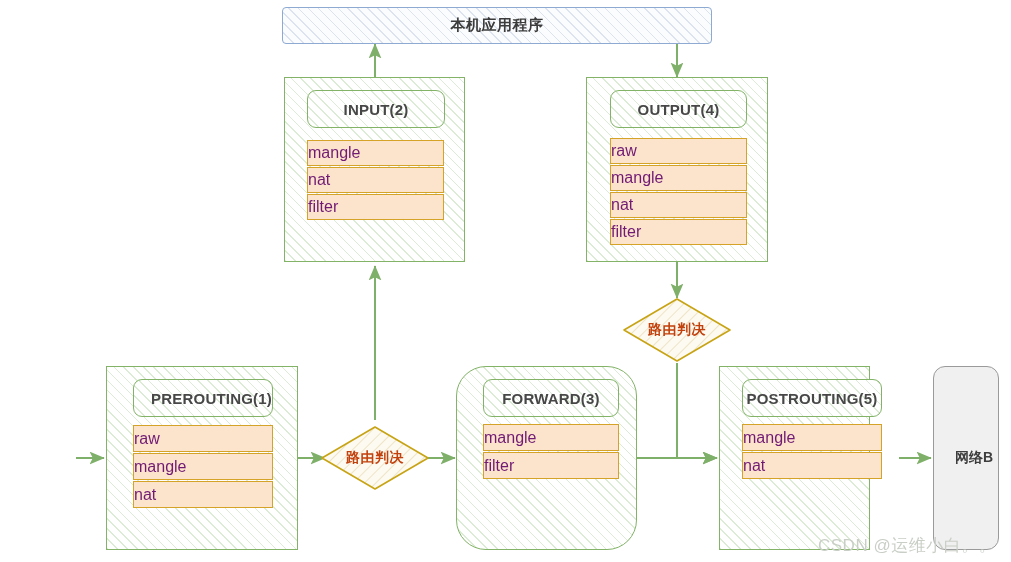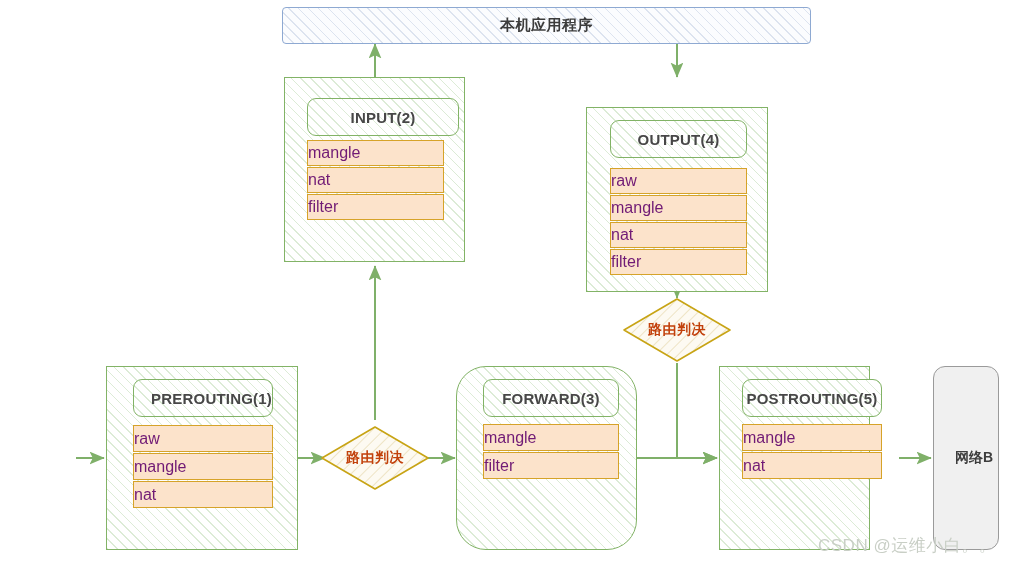--- a/index.html
+++ b/index.html
@@ -171,40 +171,40 @@
       <line x1="677" y1="262" x2="677" y2="298" marker-end="url(#arrowGreen)"></line>
 
       <path d="M677,363 L677,458 L717,458" marker-end="url(#arrowGreen)"></path>
 
       <line x1="637" y1="458" x2="717" y2="458" marker-end="url(#arrowGreen)"></line>
 
       <line x1="899" y1="458" x2="931" y2="458" marker-end="url(#arrowGreen)"></line>
     </g>
   </svg>
 
-  <div class="node app-box hatch-blue" style="left:282px; top:7px; width:529px; height:37px;font-family:Liberation Serif, serif;">
+  <div class="node app-box hatch-blue" style="left:282px; top:7px; width:430px; height:37px;font-family:Liberation Serif, serif;">
     <span>本机应用程序</span>
   </div>
 
   <div class="chain hatch-green" style="left:284px; top:77px; width:181px; height:185px;">
-    <div class="chain-title hatch-green" style="left:22px; top:12px; width:152px; height:38px;margin-top:8px;">
+    <div class="chain-title hatch-green" style="left:22px; top:12px; width:138px; height:38px;">
       <span>INPUT(2)</span>
     </div>
     <div class="table-cell" style="left:22px; top:62px; width:137px; height:26px;">
       <span>mangle</span>
     </div>
     <div class="table-cell" style="left:22px; top:89px; width:137px; height:26px;">
       <span>nat</span>
     </div>
     <div class="table-cell" style="left:22px; top:116px; width:137px; height:26px;">
       <span>filter</span>
     </div>
   </div>
 
-  <div class="chain hatch-green" style="left:586px; top:77px; width:182px; height:185px;margin-top:30px;">
+  <div class="chain hatch-green" style="left:586px; top:77px; width:182px; height:185px;">
     <div class="chain-title hatch-green" style="left:23px; top:12px; width:137px; height:38px;">
       <span>OUTPUT(4)</span>
     </div>
     <div class="table-cell" style="left:23px; top:60px; width:137px; height:26px;">
       <span>raw</span>
     </div>
     <div class="table-cell" style="left:23px; top:87px; width:137px; height:26px;">
       <span>mangle</span>
     </div>
     <div class="table-cell" style="left:23px; top:114px; width:137px; height:26px;">

